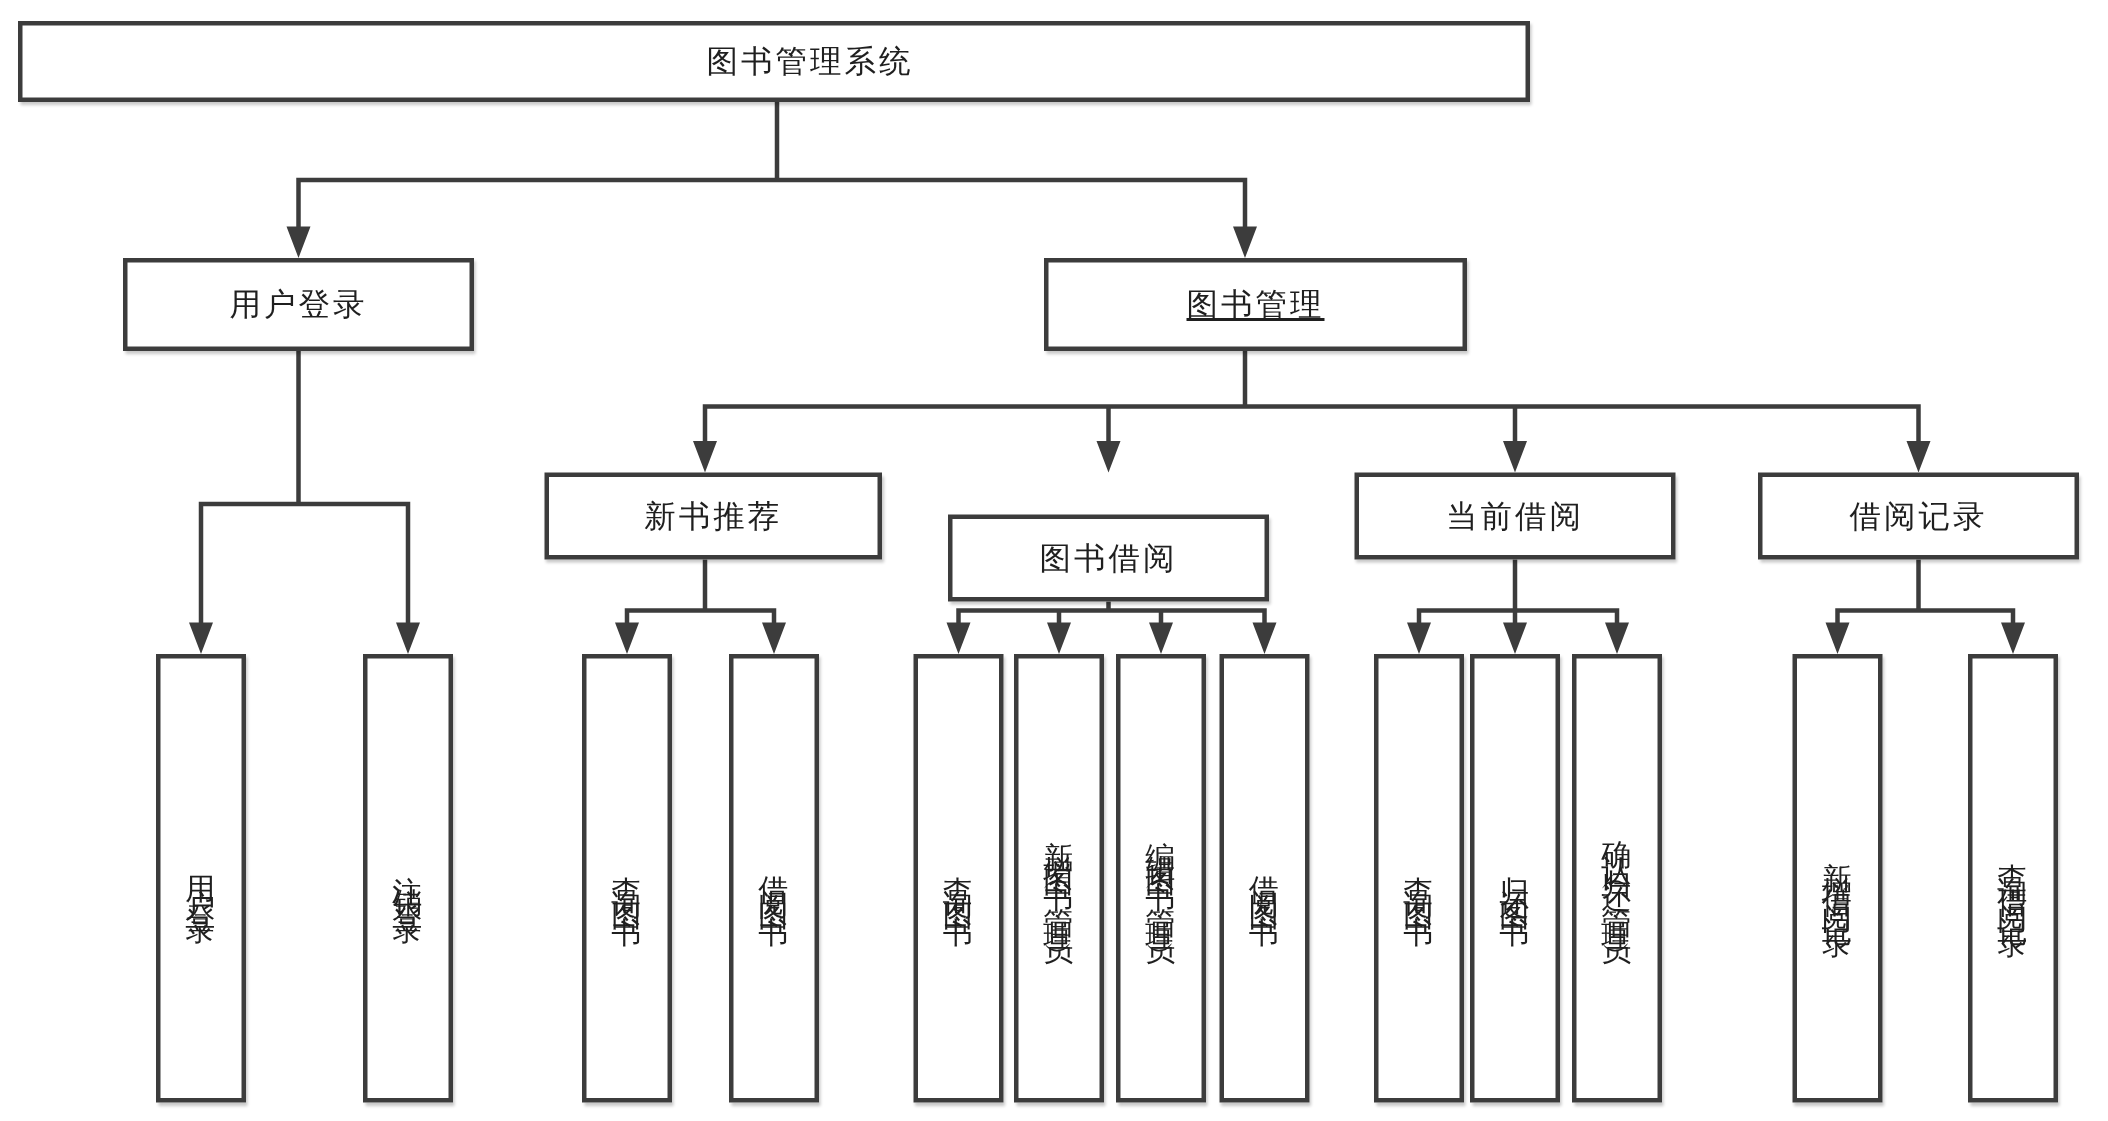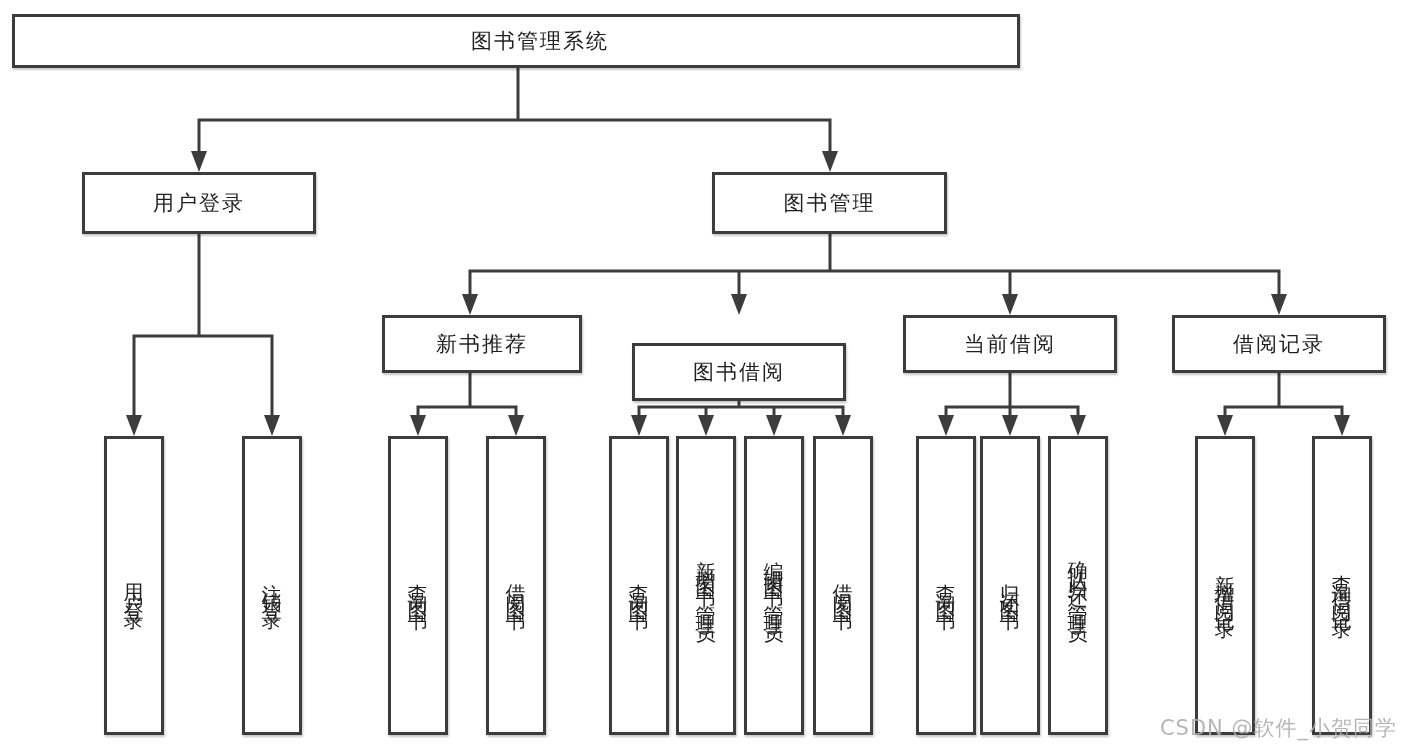--- a/index.html
+++ b/index.html
@@ -82,23 +82,23 @@
       M631 415 L647 415 L639 436 Z  M698 415 L714 415 L706 436 Z
       M766 415 L782 415 L774 436 Z  M835 415 L851 415 L843 436 Z
       M938 415 L954 415 L946 436 Z  M1002 415 L1018 415 L1010 436 Z
       M1070 415 L1086 415 L1078 436 Z  M1217 415 L1233 415 L1225 436 Z
       M1334 415 L1350 415 L1342 436 Z"></path>
   </svg>
 
   <div class="box root">图书管理系统</div>
 
   <div class="box lvl2" style="left:82px; width:234px;">用户登录</div>
-  <div class="box lvl2" style="left:712px; width:235px;">图书管理</div>
+  <div class="box lvl2" style="left:696px; width:282px;text-decoration:underline;">图书管理</div>
 
-  <div class="box lvl3" style="left:382px; width:200px;font-family:Liberation Serif, serif;">新书推荐</div>
+  <div class="box lvl3" style="left:363px; width:225px;font-family:Liberation Serif, serif;">新书推荐</div>
   <div class="box lvl3" style="left:632px; width:214px;margin-top:28px;">图书借阅</div>
   <div class="box lvl3" style="left:1172px; width:214px;">借阅记录</div>
   <div class="box lvl3" style="left:903px; width:214px;">当前借阅</div>
 
   <div class="box leaf" style="left:104px;">
     <span class="vtext">用户登录</span>
   </div>
   <div class="box leaf" style="left:242px;">
     <span class="vtext">注销登录</span>
   </div>
@@ -133,15 +133,14 @@
     <span class="vtext">确认归还（管理员）</span>
   </div>
 
   <div class="box leaf" style="left:1195px;">
     <span class="vtext">新增借阅记录</span>
   </div>
   <div class="box leaf" style="left:1312px;">
     <span class="vtext">查询借阅记录</span>
   </div>
 
-  <div class="watermark">CSDN @软件_小贺同学</div>
 
 </div>
 
 </body></html>

